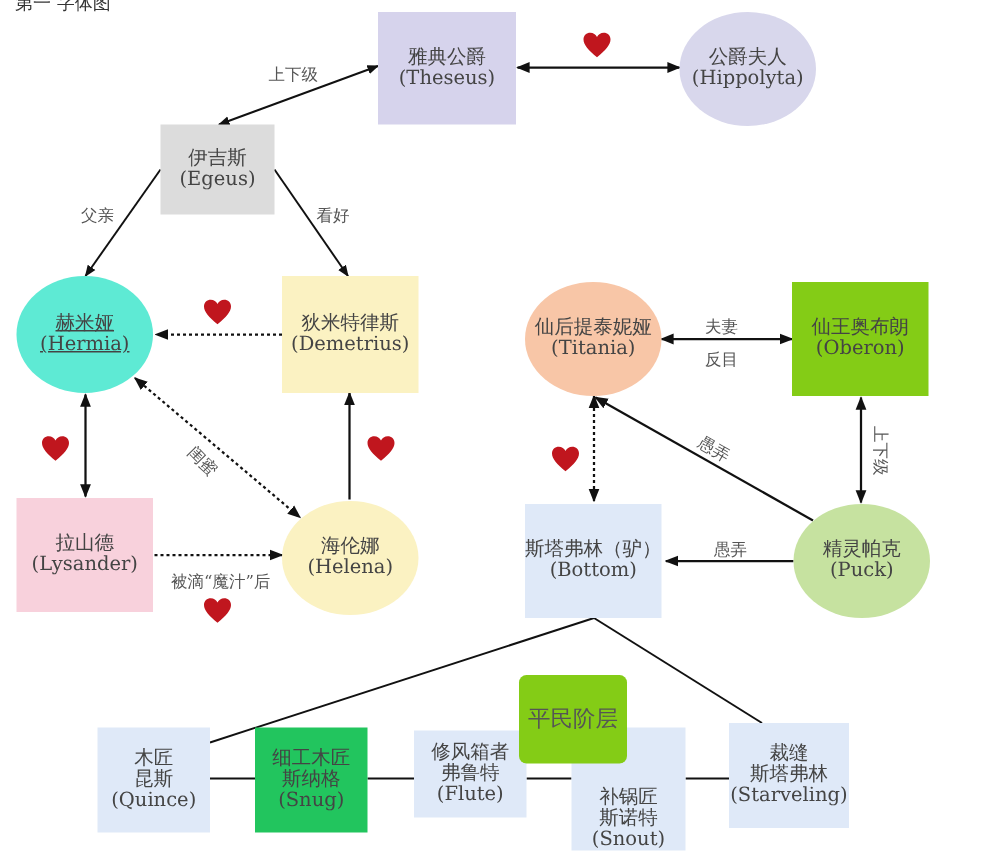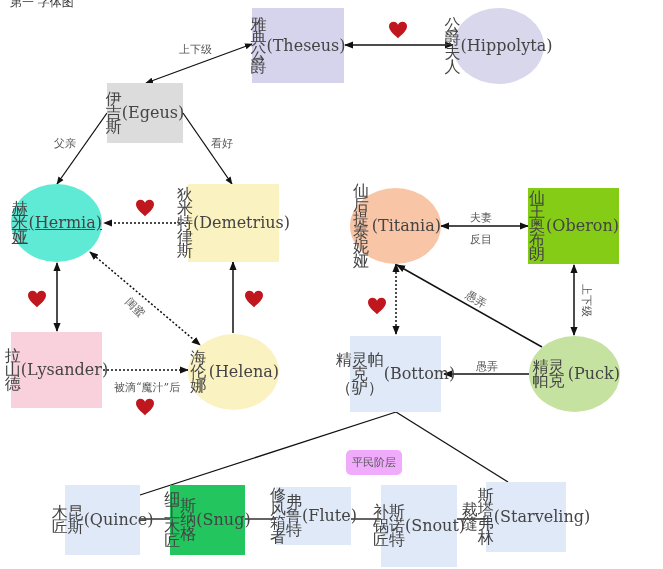--- a/index.html
+++ b/index.html
@@ -1,23 +1,23 @@
 <!DOCTYPE html>
 <html><head>
 <meta charset="utf-8">
 <style>
   html,body{margin:0;padding:0;background:#ffffff;}
   body{width:663px;height:569px;position:relative;overflow:hidden;font-family:"DejaVu Serif","Liberation Serif",serif;color:#333;}
-  .node{position:absolute;display:flex;align-items:center;justify-content:center;text-align:center;font-size:16px;line-height:14px;color:#444;}
+  .node{position:absolute;display:flex;flex-direction:column;align-items:center;justify-content:center;text-align:center;font-size:13px;line-height:14px;color:#444;}
   .rect{border-radius:0;}
   .ellipse{border-radius:50%;}
   .lbl{position:absolute;font-size:11px;color:#555;white-space:nowrap;}
   .heart{position:absolute;width:20px;height:18px;}
   svg.edges{position:absolute;left:0;top:0;}
-  .tag{position:absolute;background:#f0abfc;border-radius:5px;font-size:11px;color:#555;padding:5px 6px;}
+  .tag{position:absolute;background:#84cc16;border-radius:5px;font-size:15px;color:#555;padding:20px 6px;}
   .topcut{position:absolute;left:10px;top:-6px;font-size:12px;color:#333;}
 </style>
 </head>
 <body>
 
 <svg class="edges" width="663" height="569">
   <defs>
     <marker id="ah" viewBox="0 0 10 10" refX="9" refY="5" markerWidth="6" markerHeight="6" orient="auto-start-reverse">
       <path d="M0,1 L10,5 L0,9 z" fill="#111"></path>
     </marker>
@@ -92,21 +92,21 @@
 </div>
 <div class="node ellipse" style="left:350px;top:188px;width:91px;height:76px;background:#f8c6a7;">
   <span>仙后提泰妮娅</span>
   <span>(Titania)</span>
 </div>
 <div class="node rect" style="left:528px;top:188px;width:91px;height:76px;background:#84cc16;">
   <span>仙王奥布朗</span>
   <span>(Oberon)</span>
 </div>
 <div class="node rect" style="left:350px;top:336px;width:91px;height:76px;background:#dfe9f8;">
-  <span>精灵帕克（驴）</span>
+  <span>斯塔弗林（驴）</span>
   <span>(Bottom)</span>
 </div>
 <div class="node ellipse" style="left:529px;top:336px;width:91px;height:76px;background:#c6e2a0;">
   <span>精灵帕克</span>
   <span>(Puck)</span>
 </div>
 
 <div class="node rect" style="left:65px;top:485px;width:75px;height:70px;background:#dfe9f8;">
   <span>木匠</span>
   <span>昆斯</span>
@@ -115,21 +115,21 @@
 <div class="node rect" style="left:170px;top:485px;width:75px;height:70px;background:#22c55e;">
   <span>细工木匠</span>
   <span>斯纳格</span>
   <span>(Snug)</span>
 </div>
 <div class="node rect" style="left:276px;top:487px;width:75px;height:58px;background:#dfe9f8;">
   <span>修风箱者</span>
   <span>弗鲁特</span>
   <span>(Flute)</span>
 </div>
-<div class="node rect" style="left:381px;top:485px;width:76px;height:82px;background:#dfe9f8;">
+<div class="node rect" style="left:381px;top:485px;width:76px;height:82px;background:#dfe9f8;justify-content:flex-end;">
   <span>补锅匠</span>
   <span>斯诺特</span>
   <span>(Snout)</span>
 </div>
 <div class="node rect" style="left:486px;top:482px;width:80px;height:70px;background:#dfe9f8;">
   <span>裁缝</span>
   <span>斯塔弗林</span>
   <span>(Starveling)</span>
 </div>
 

